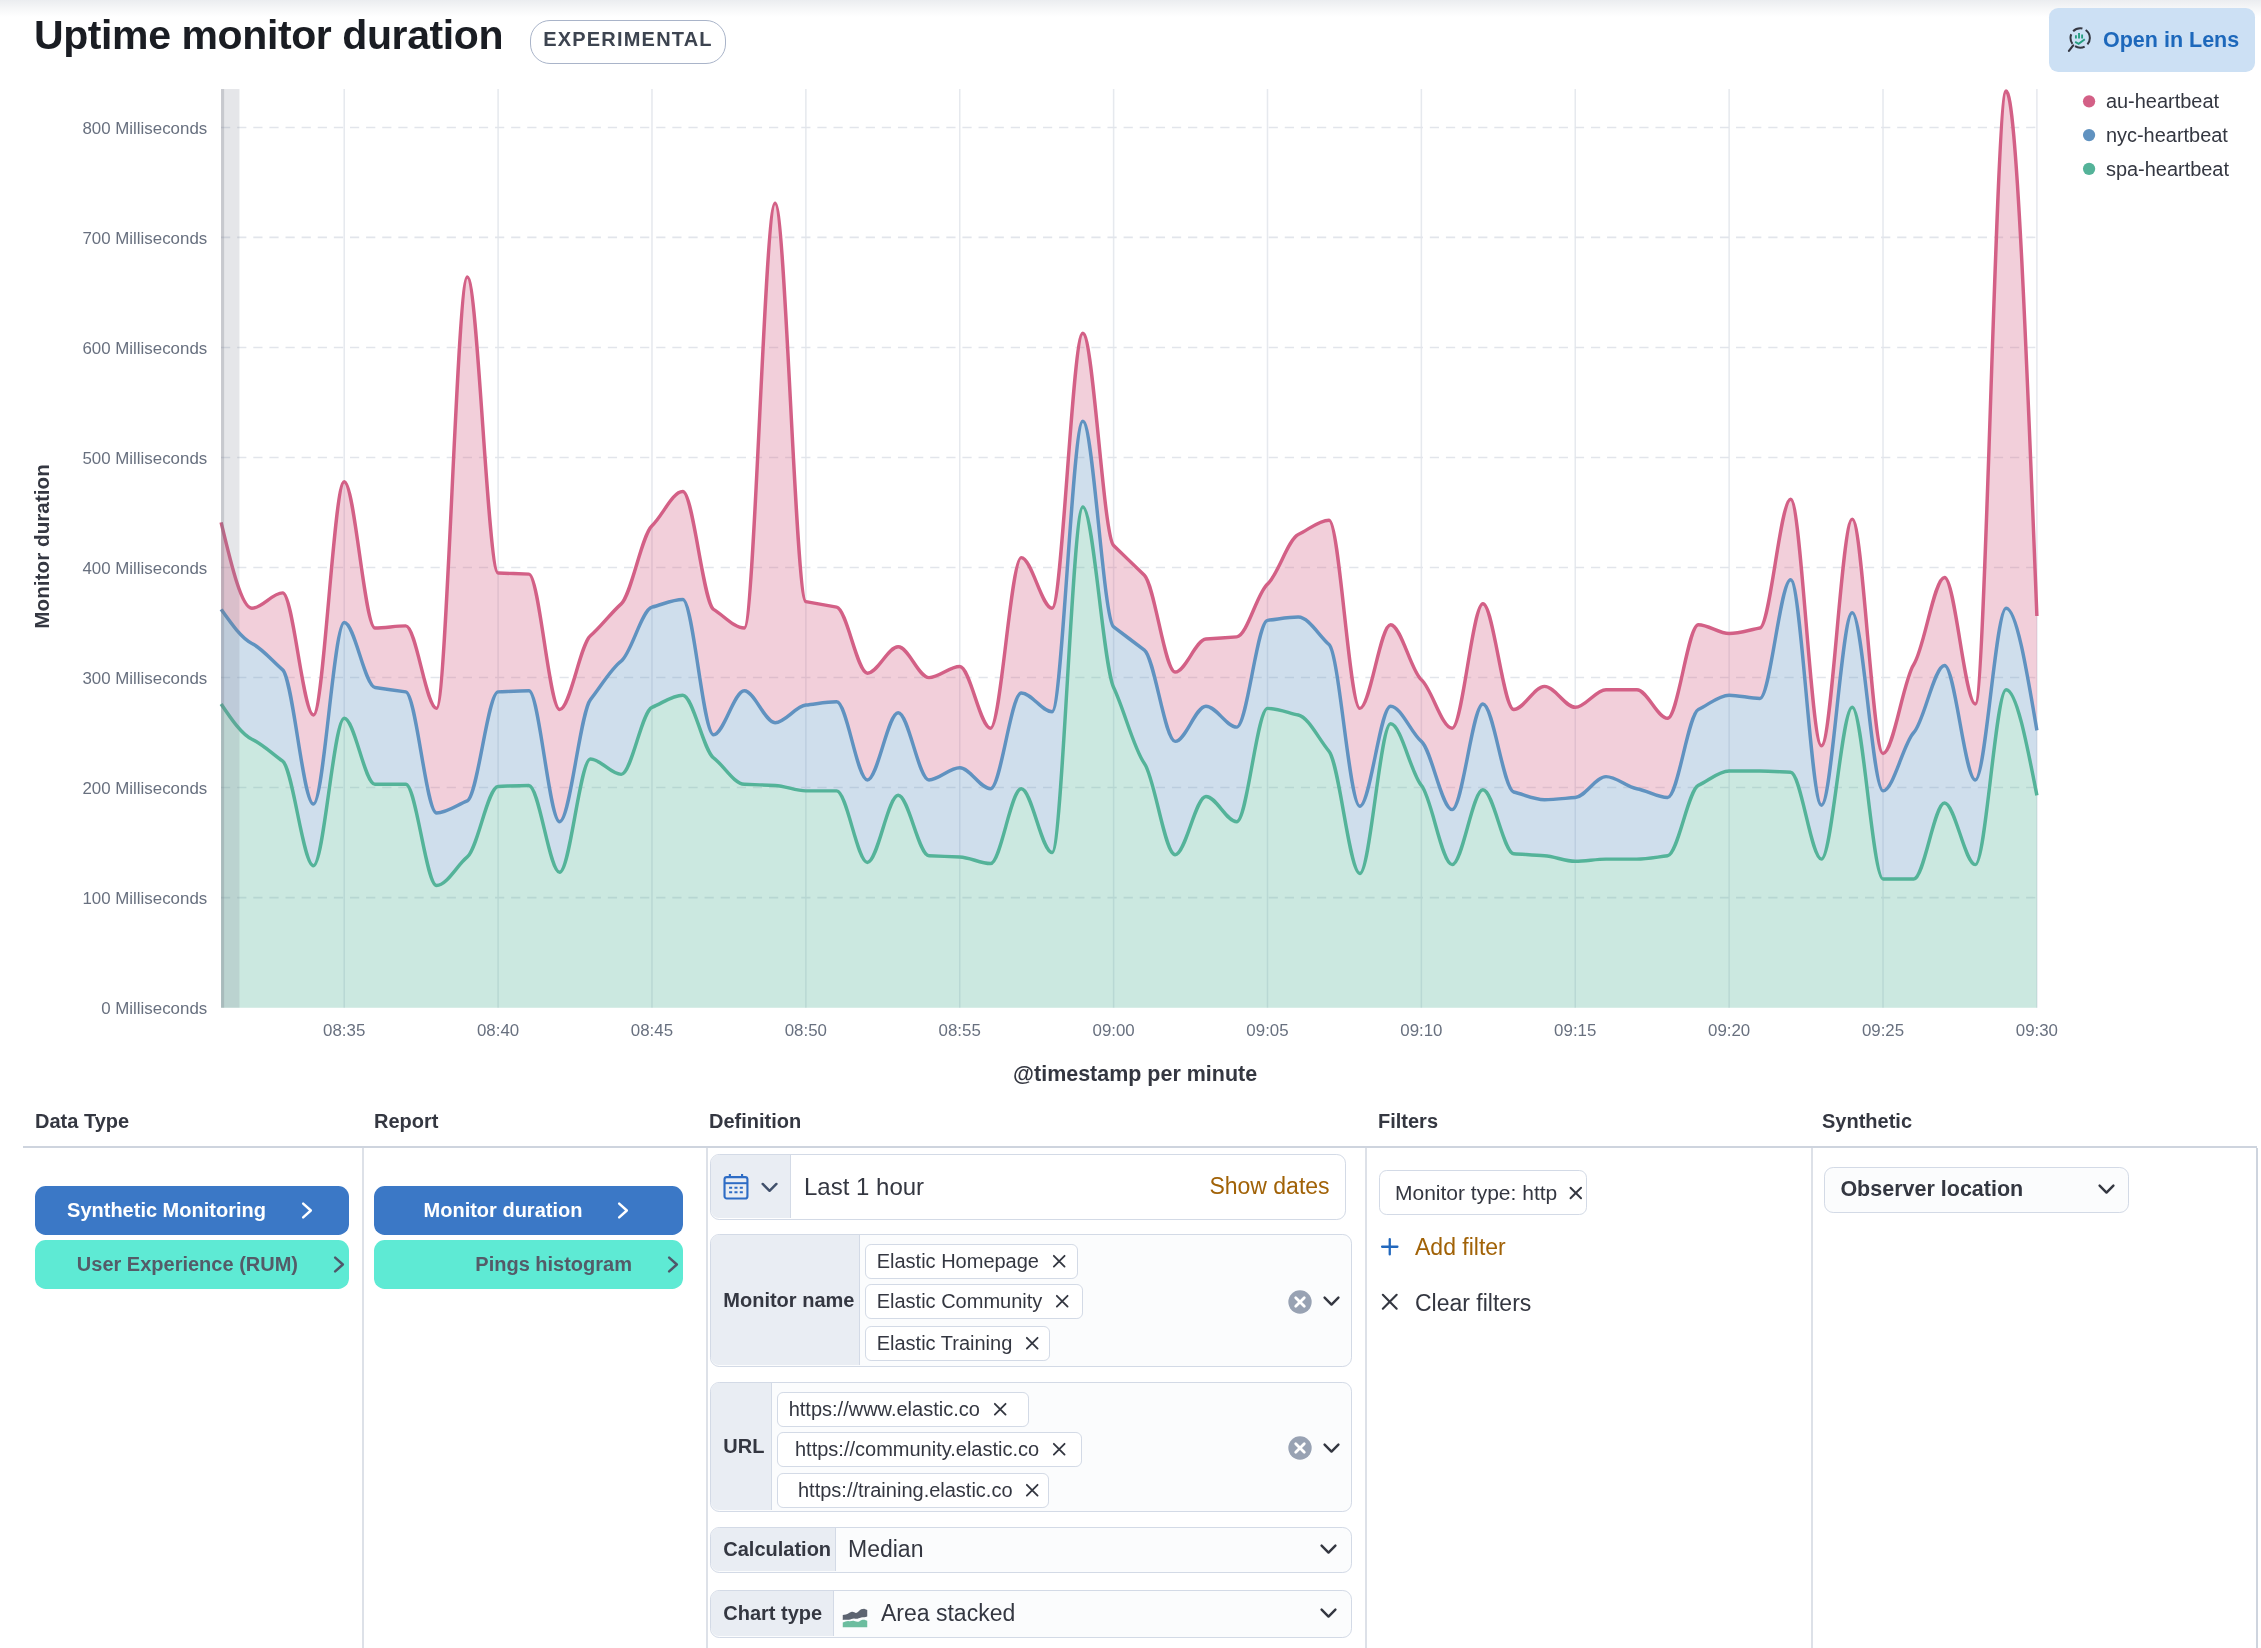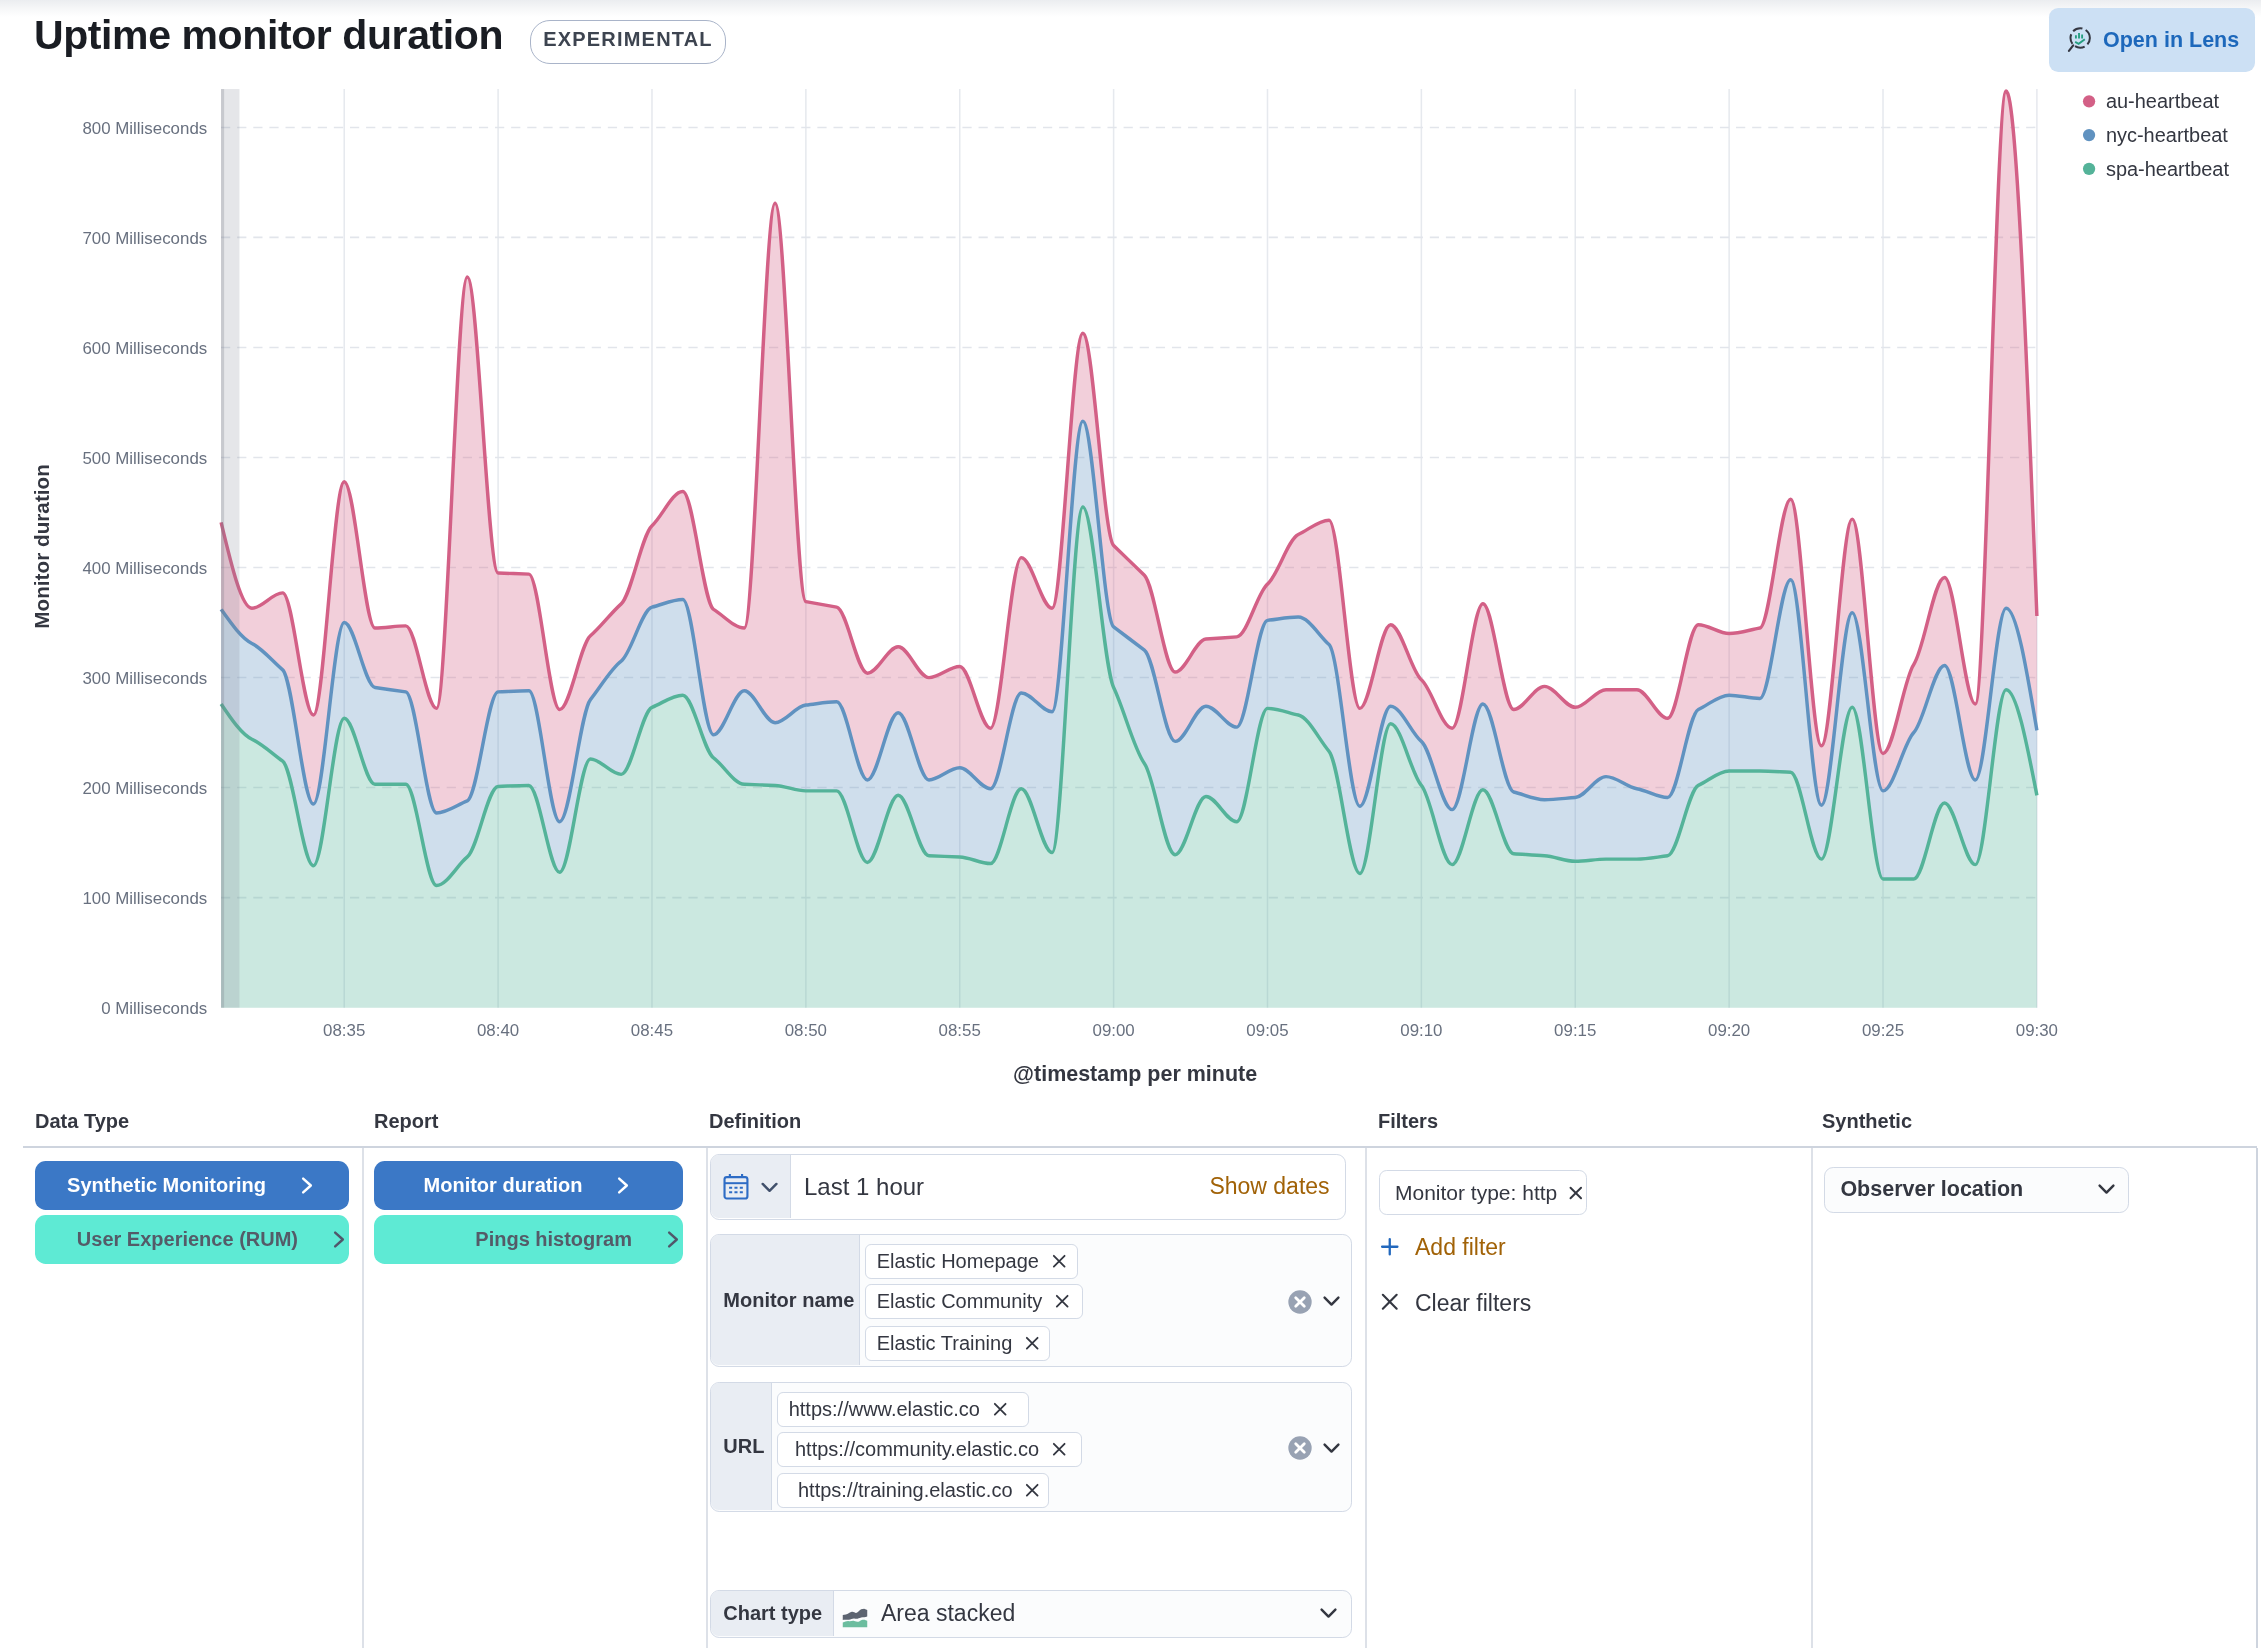--- a/index.html
+++ b/index.html
@@ -8,21 +8,21 @@
   .abs { position:absolute; }
   .topstrip { left:0; top:0; width:2261px;
     background:linear-gradient(#ebedf0 0%, #f6f7f8 50%, #ffffff 100%); height:17px; }
   .title { left:34px; top:12.3px; font-size:41px; font-weight:700; color:#1a1d23; letter-spacing:-0.4px; }
   .expbadge { left:530px; top:20px; width:196px; height:44px; border:1.5px solid #a9b4c9; border-radius:20px;
     font-size:20px; font-weight:700; color:#3d4450; letter-spacing:1.2px; text-align:center; line-height:37px; }
   .lensbtn { left:2049px; top:7.7px; width:206px; height:64px; background:#cce0f4; border-radius:9.2px; }
   .lenstxt { top:0; height:64px; line-height:64px; font-size:21.5px; font-weight:600; color:#1d68bb; white-space:nowrap; }
   .hdr { font-size:20px; font-weight:700; color:#343741; }
   .facet { left:35px; width:314px; height:49px; border-radius:10.7px; font-size:20px; font-weight:600; white-space:nowrap;
-    display:flex; align-items:center; justify-content:center; gap:31px; }
+    display:flex; align-items:center; justify-content:center; gap:31px;margin-top:25px; }
   .facet-blue { background:#3b78c6; color:#fff; }
   .facet-gray { background:#5eead4; color:#545b68;justify-content:flex-end; }
   .formrow { background:#fbfcfd; border:1.5px solid #d3dae6; border-radius:9.2px; }
   .lblseg { background:#e9edf3; border-right:1.5px solid #d3dae6; }
   .badge { position:absolute; background:#fff; border:1.5px solid #d3dae6; border-radius:6.1px;
     font-size:20px; color:#343741; display:flex; align-items:center; white-space:nowrap; }
   .blue { color:#a16207; }
   .dark { color:#343741; }
 </style>
 </head>
@@ -182,20 +182,28 @@
         </svg></div>
     <svg class="abs" style="left:575px;top:51px" width="28" height="28" viewBox="0 0 36 36">
         <circle cx="18" cy="18" r="15" fill="#98a2b3"></circle>
         <path d="M12.5 12.5 L23.5 23.5 M23.5 12.5 L12.5 23.5" stroke="#fff" stroke-width="3.6" stroke-linecap="round"></path>
       </svg>
       <svg class="abs" style="left:609px;top:57px" width="23" height="17" viewBox="0 0 30 22">
         <path d="M6 6 l9 9 9-9" fill="none" stroke="#343741" stroke-width="3.2" stroke-linecap="round" stroke-linejoin="round"></path>
       </svg>
   </div>
 
+  <div class="abs formrow" style="left:710px;top:1527px;width:642px;height:46px">
+    <div class="abs lblseg" style="left:0;top:0;width:125px;height:43px;border-radius:7.7px 0 0 7.7px"></div>
+    <div class="abs dark" style="left:12.3px;top:0;height:43px;line-height:43px;font-size:20px;font-weight:700">Calculation</div>
+    <div class="abs dark" style="left:137px;top:0;height:43px;line-height:43px;font-size:23px">Median</div>
+    <svg class="abs" style="left:606px;top:13px" width="23" height="17" viewBox="0 0 30 22">
+        <path d="M6 6 l9 9 9-9" fill="none" stroke="#343741" stroke-width="3.2" stroke-linecap="round" stroke-linejoin="round"></path>
+      </svg>
+  </div>
 
   <div class="abs formrow" style="left:710px;top:1590px;width:642px;height:48px">
     <div class="abs lblseg" style="left:0;top:0;width:123px;height:45px;border-radius:7.7px 0 0 7.7px"></div>
     <div class="abs dark" style="left:12.3px;top:0;height:45px;line-height:45px;font-size:20px;font-weight:700">Chart type</div>
     <svg class="abs" style="left:131px;top:17px" width="26" height="20" viewBox="0 0 34 26">
       <path d="M1 9 L5 8.5 C8 8 9.5 5.8 12 5.1 C15 4.3 16 5.9 18 6.3 C20 6.7 22.5 3 25 1.6 L29 0.8 L33 2.4 L33 11 C30 12.6 28 11.4 25 12.5 C22 13.6 20 14.6 17 13.9 C14 13.2 12 14.9 9 15.3 C6 15.7 3 15 1 15.7 Z" fill="#5d6471"></path>
       <path d="M1 19 C4 18.2 6 16.7 9 17.1 C12 17.5 13.5 16.1 16 16.9 C19 17.8 20.5 18.5 23 17.1 C26 15.6 28 14.9 31 15.9 L33 16.7 L33 25 L1 25 Z" fill="#6cbd9f"></path>
     </svg>
     <div class="abs dark" style="left:170px;top:0;height:45px;line-height:45px;font-size:23px">Area stacked</div>
     <svg class="abs" style="left:606px;top:14px" width="23" height="17" viewBox="0 0 30 22">

